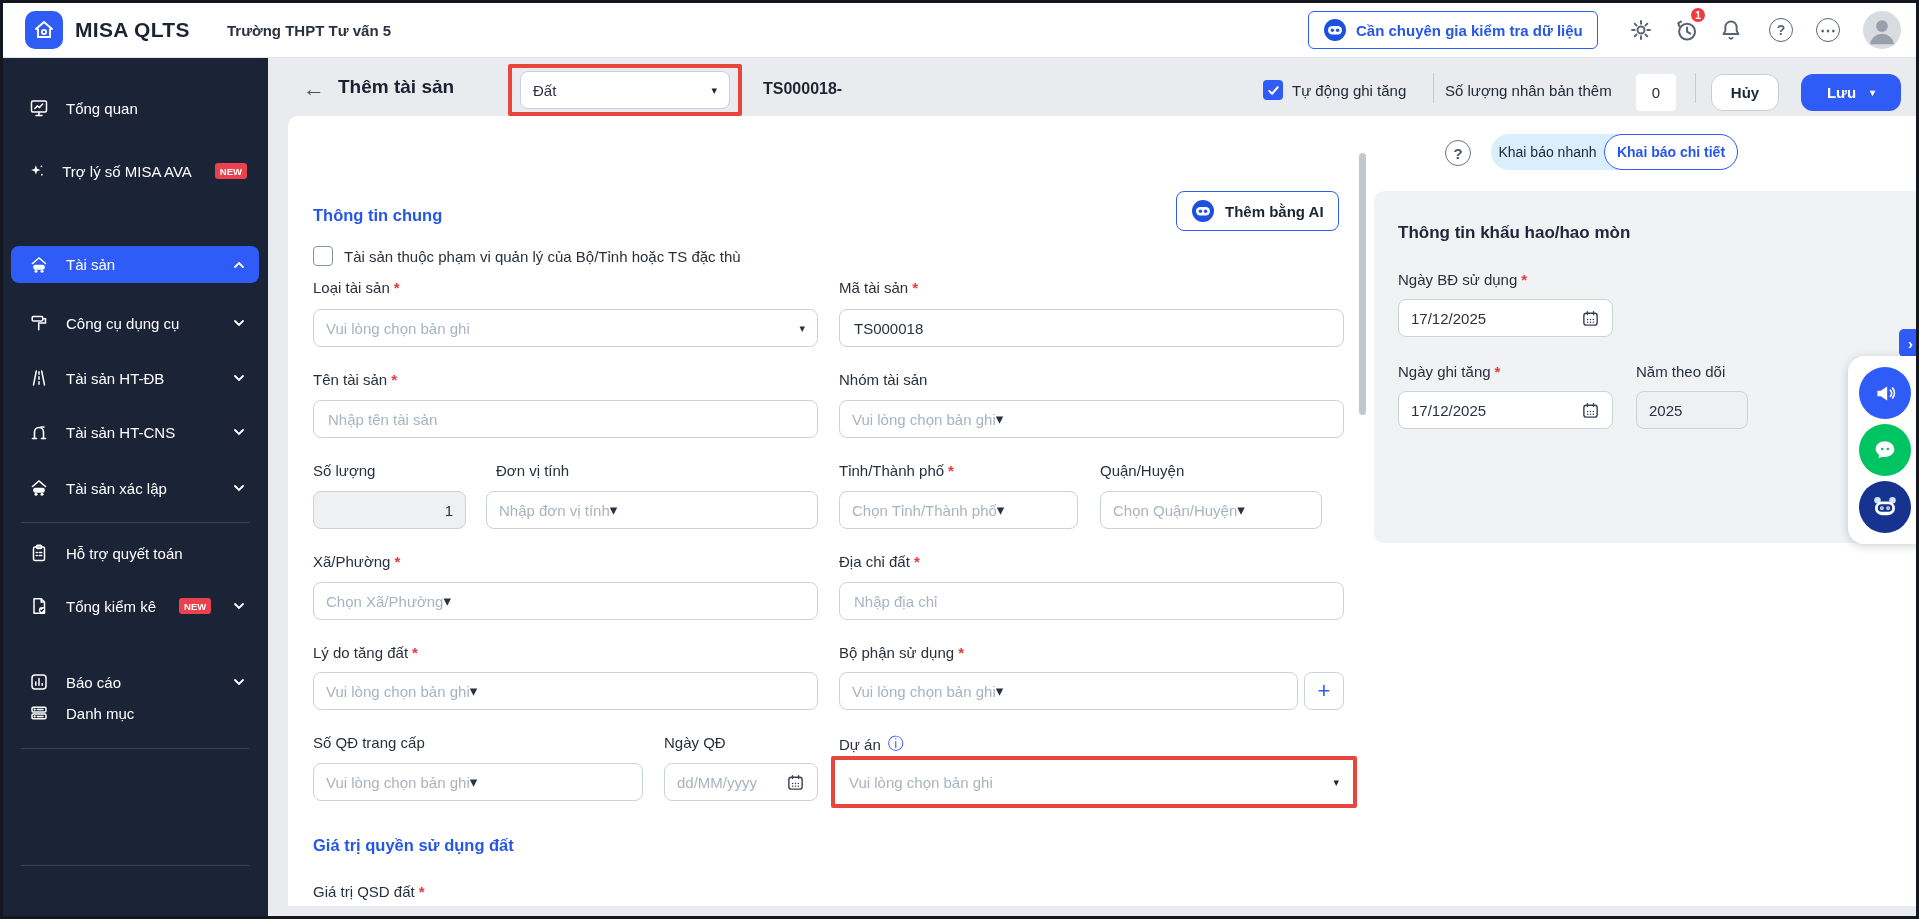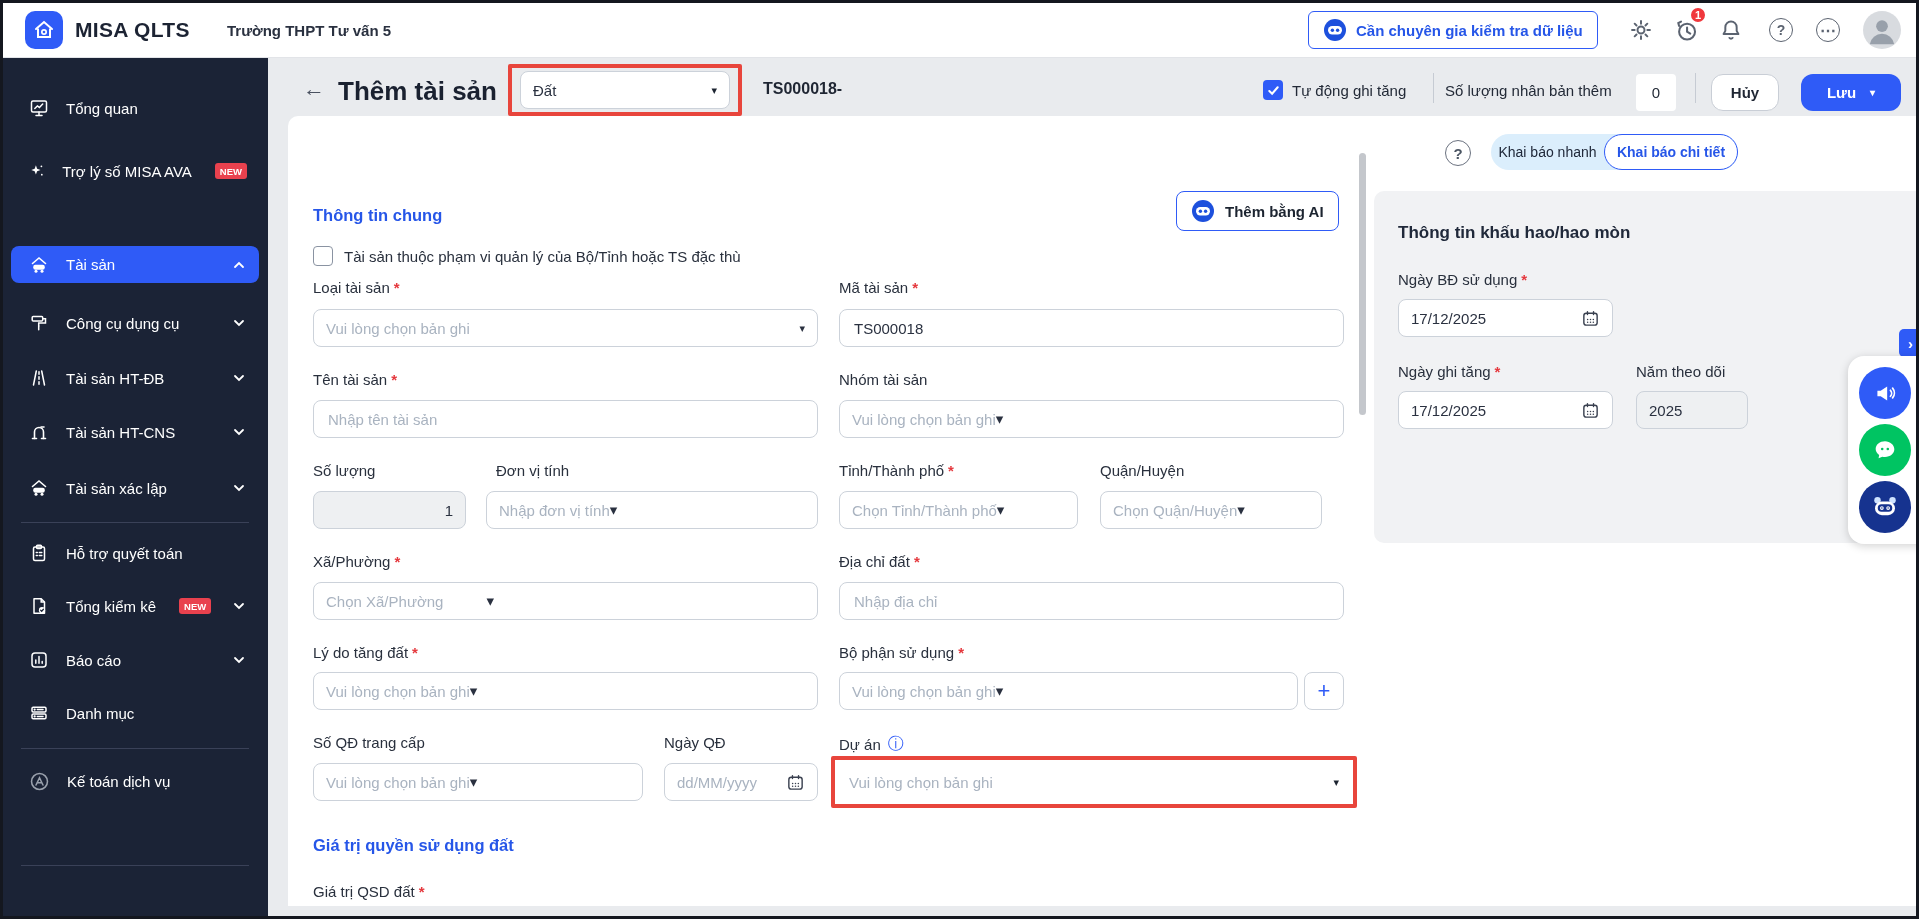--- a/index.html
+++ b/index.html
@@ -17,21 +17,21 @@
   
   .sidebar{position:absolute;left:0;top:55px;width:265px;height:864px;background:#1b2336;z-index:20;}
   .sb-item{position:absolute;left:8px;width:248px;height:42px;display:flex;align-items:center;gap:17px;padding:0 12px 0 18px;color:#fff;font-size:15px;border-radius:8px;cursor:pointer;}
   .sb-item.active{background:#2f5bf7;height:37px;align-items:center;}
   .sb-lbl{white-space:nowrap;}
   .sb-badge{background:#e9414e;color:#fff;font-size:9.5px;font-weight:bold;padding:2.5px 5px;border-radius:3px;margin-left:6px;}
   .sb-chev{margin-left:auto;display:flex;}
   .sb-div{position:absolute;left:18px;width:228px;height:1px;background:#3a4158;}
   
   .hdr2{position:absolute;left:265px;top:55px;width:1654px;height:58px;background:#e9ebee;z-index:10;}
-  .page-title{font-size:26px;font-weight:bold;color:#1a2130;}
+  .page-title{font-size:19px;font-weight:bold;color:#1a2130;}
   .redbox{border:4px solid #e8453c;border-radius:2px;background:#e9ebee;display:flex;align-items:center;padding:7px 8px;}
   .select{background:#fff;border:1px solid #ccd2da;border-radius:8px;height:38px;display:flex;align-items:center;padding:0 12px;font-size:15px;color:#2a3140;}
   .select .caret{margin-left:auto;font-size:11px;color:#1c2330;padding-left:8px;}
   .ph{color:#a9b3c0;}
   .chk{width:20px;height:20px;border-radius:4px;display:flex;align-items:center;justify-content:center;}
   .chk.on{background:#2f5bf7;}
   .chk.off{background:#fff;border:1.6px solid #8a93a2;}
   .vdiv{width:1px;height:30px;background:#c6cbd3;}
   .btn{display:flex;align-items:center;justify-content:center;border-radius:12px;font-size:15px;cursor:pointer;}
   .btn.ghost{background:#fff;border:1px solid #c9ced6;color:#1f2633;font-weight:600;}
@@ -231,21 +231,21 @@
           <path d="M11.7 14.2l1 1 1.7-1.9" stroke="#1b2336" stroke-width="1.3" fill="none" stroke-linecap="round"></path>
         </svg>
       <span class="sb-lbl">Tổng kiểm kê</span>
       <span class="sb-badge">NEW</span>
       <span class="sb-chev">
           <svg width="16" height="16" viewBox="0 0 16 16" fill="none" stroke="#fff" stroke-width="1.8" stroke-linecap="round">
             <path d="M4 6l4 4 4-4"></path>
           </svg>
         </span>
     </div>
-    <div class="sb-item" style="top:581px;">
+    <div class="sb-item" style="top:603px;">
       <svg width="20" height="20" viewBox="0 0 20 20" fill="none" stroke="#fff" stroke-width="1.5" stroke-linecap="round">
           <rect x="3" y="3" width="14" height="14" rx="3"></rect>
           <path d="M6.8 13.3v-3.2M10 13.3V6.6M13.2 13.3v-1.8"></path>
         </svg>
       <span class="sb-lbl">Báo cáo</span>
       <span class="sb-chev">
           <svg width="16" height="16" viewBox="0 0 16 16" fill="none" stroke="#fff" stroke-width="1.8" stroke-linecap="round">
             <path d="M4 6l4 4 4-4"></path>
           </svg>
         </span>
@@ -253,27 +253,20 @@
     <div class="sb-item" style="top:634px;">
       <svg width="20" height="20" viewBox="0 0 20 20" fill="none" stroke="#fff" stroke-width="1.5" stroke-linecap="round">
           <rect x="3" y="4.2" width="14" height="4.8" rx="1.2"></rect>
           <rect x="3" y="11" width="14" height="4.8" rx="1.2"></rect>
           <path d="M5.6 6.6h.1M5.6 13.4h.1" stroke-width="2.2"></path>
           <path d="M8.3 6.6h5.7M8.3 13.4h5.7"></path>
         </svg>
       <span class="sb-lbl">Danh mục</span>
     </div>
     <div class="sb-div" style="top:690px;"></div>
-    <div class="sb-item" style="top:702px;">
-      <svg width="21" height="21" viewBox="0 0 20 20" fill="none" stroke="#9aa1ad" stroke-width="1.5" stroke-linecap="round">
-          <circle cx="10" cy="10" r="7.6"></circle>
-          <path d="M6.7 13.3L10 6.4l3.3 6.9M8.2 11.2h3.6"></path>
-        </svg>
-      <span class="sb-lbl">Kế toán dịch vụ</span>
-    </div>
     <div class="sb-div" style="top:807px;"></div>
 
   </div>
 
   <div class="hdr2">
     <div class="abs" style="left:35px;top:20px;font-size:22px;color:#4a5160;line-height:1;cursor:pointer;"><span>←</span></div>
     <div class="abs page-title" style="left:70px;top:18px;">Thêm tài sản</div>
 
     <div class="redbox abs" style="left:240px;top:6px;width:234px;height:52px;">
       <div class="select" style="width:100%;">
@@ -376,21 +369,21 @@
     <span class="ph">Chọn Tỉnh/Thành phố</span>
     <span class="caret">▾</span>
   </div>
   <div class="abs lbl" style="left:1097px;top:459px;z-index:2;">Quận/Huyện</div>
   <div class="fld" style="left:1097px;top:488px;width:222px;z-index:2;">
     <span class="ph">Chọn Quận/Huyện</span>
     <span class="caret">▾</span>
   </div>
 
   <div class="abs lbl" style="left:310px;top:550px;z-index:2;"><span>Xã/Phường</span><span class="req">*</span></div>
-  <div class="fld" style="left:310px;top:579px;width:505px;z-index:2;gap:43px;">
+  <div class="fld" style="left:310px;top:579px;width:505px;z-index:2;">
     <span class="ph">Chọn Xã/Phường</span>
     <span class="caret">▾</span>
   </div>
   <div class="abs lbl" style="left:836px;top:550px;z-index:2;"><span>Địa chỉ đất</span><span class="req">*</span></div>
   <div class="fld" style="left:836px;top:579px;width:505px;z-index:2;">
     <input placeholder="Nhập địa chỉ" style="">
   </div>
 
   <div class="abs lbl" style="left:310px;top:641px;z-index:2;"><span>Lý do tăng đất</span><span class="req">*</span></div>
   <div class="fld" style="left:310px;top:669px;width:505px;z-index:2;">

